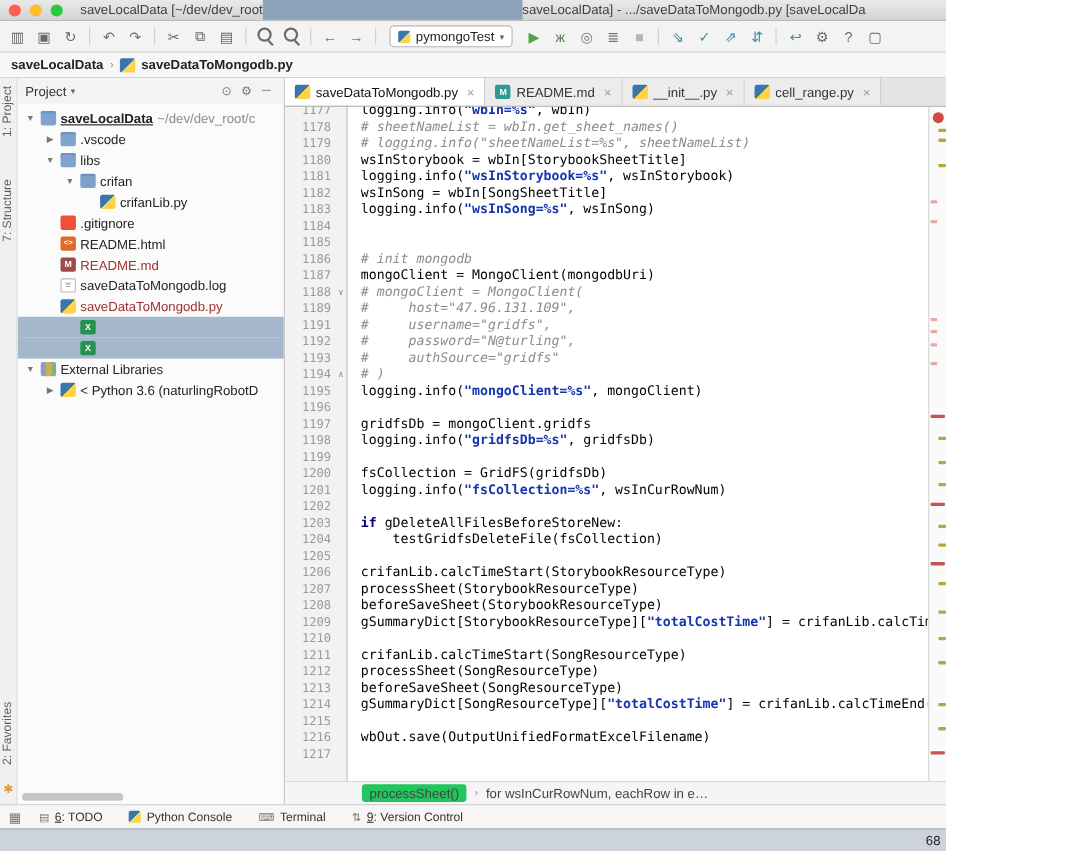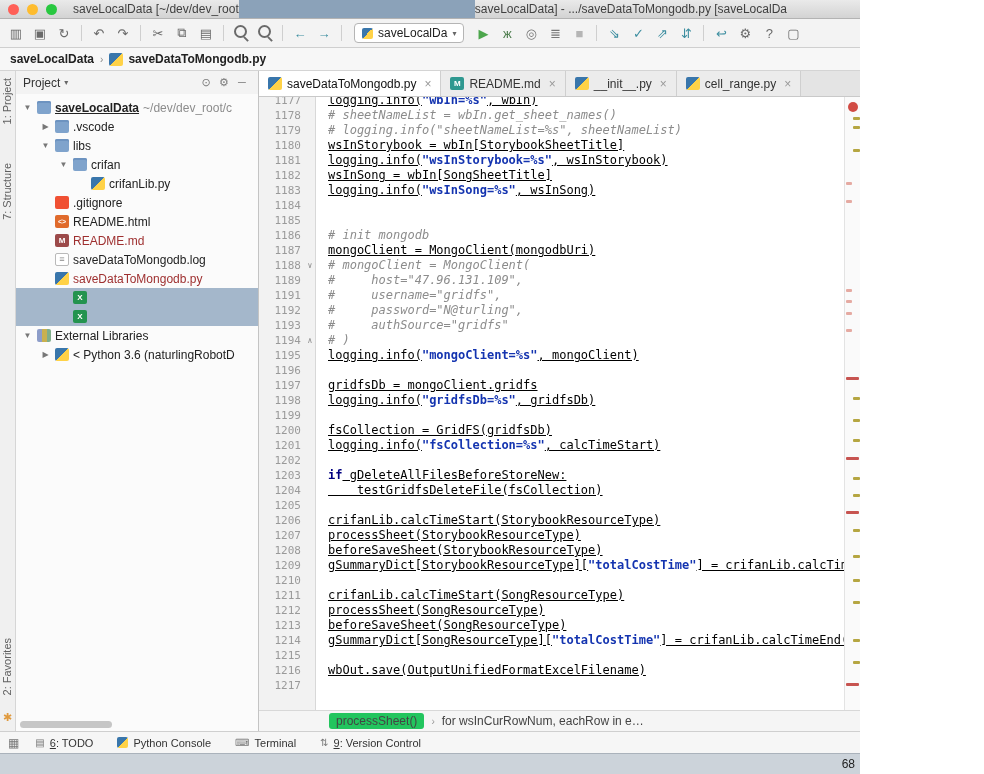--- a/index.html
+++ b/index.html
@@ -75,21 +75,21 @@
     background:linear-gradient(to right,#f2f2f2 0 56px,#d8d8d8 56px 57px,#fff 57px);}
   .lines{margin-top:-4px;}
   .eline{display:flex;height:15px;white-space:pre;}
   .gut{flex:none;width:57px;display:flex;}
   .lnum{flex:1;text-align:right;color:#9a9a9a;font-size:11px;padding-right:3px;}
   .fold{width:12px;font-size:8px;color:#8a8a8a;text-align:center;}
   .codeseg{padding-left:12px;}
   .tk-c{color:#8c8c8c;font-style:italic;}
   .tk-s{color:#1434b0;font-weight:bold;}
   .tk-k{color:#000080;font-weight:bold;}
-  .tk-p{color:#000;text-decoration:underline;}
+  .tk-p{color:#000;}
 
   .stripe{width:16px;flex:none;position:relative;background:#fafafa;border-left:1px solid #e3e3e3;}
   .sbadge{position:absolute;top:5px;left:3px;width:10px;height:10px;border-radius:50%;background:#d14b44;}
   .smark{position:absolute;height:3px;border-radius:1px;}
 
   .crumbsbar{height:21px;flex:none;background:#f5f5f5;border-top:1px solid #d8d8d8;display:flex;align-items:center;gap:7px;padding-left:70px;font-size:12px;color:#444;white-space:nowrap;overflow:hidden;}
   .crumb.first{background:#22c55e;border-radius:3px;padding:1px 7px;}
   .csep{color:#999;font-size:10px;}
 
   
@@ -132,21 +132,21 @@
       <div class="ticon">▤</div>
       <div class="tsep"></div>
       <div class="ticon mag"></div>
       <div class="ticon mag"></div>
       <div class="tsep"></div>
       <div class="ticon" style="color: rgb(61, 142, 160);">←</div>
       <div class="ticon" style="color: rgb(61, 142, 160);">→</div>
       <div class="tsep"></div>
       <div class="combo">
         <span class="ci"></span>
-        <span class="cl">saveLocalDa</span>
+        <span class="cl">pymongoTest</span>
         <span class="ca">▾</span>
       </div>
       <div class="ticon" style="color: rgb(76, 166, 76);">▶</div>
       <div class="ticon" style="color: rgb(78, 125, 78);">ж</div>
       <div class="ticon" style="color: rgb(119, 119, 119);">◎</div>
       <div class="ticon" style="color: rgb(119, 119, 119);">≣</div>
       <div class="ticon" style="color: rgb(181, 181, 181);">■</div>
       <div class="tsep"></div>
       <div class="ticon" style="color: rgb(61, 142, 160);">⇘</div>
       <div class="ticon" style="color: rgb(61, 142, 160);">✓</div>
@@ -308,21 +308,21 @@
               <div class="eline"><span class="gut"><span class="lnum">1191</span><span class="fold"></span></span><span class="codeseg"><span class="tk-c">#     username="gridfs",</span></span></div>
               <div class="eline"><span class="gut"><span class="lnum">1192</span><span class="fold"></span></span><span class="codeseg"><span class="tk-c">#     password="N@turling",</span></span></div>
               <div class="eline"><span class="gut"><span class="lnum">1193</span><span class="fold"></span></span><span class="codeseg"><span class="tk-c">#     authSource="gridfs"</span></span></div>
               <div class="eline"><span class="gut"><span class="lnum">1194</span><span class="fold">∧</span></span><span class="codeseg"><span class="tk-c"># )</span></span></div>
               <div class="eline"><span class="gut"><span class="lnum">1195</span><span class="fold"></span></span><span class="codeseg"><span class="tk-p">logging.info(</span><span class="tk-s">"mongoClient=%s"</span><span class="tk-p">, mongoClient)</span></span></div>
               <div class="eline"><span class="gut"><span class="lnum">1196</span><span class="fold"></span></span><span class="codeseg"></span></div>
               <div class="eline"><span class="gut"><span class="lnum">1197</span><span class="fold"></span></span><span class="codeseg"><span class="tk-p">gridfsDb = mongoClient.gridfs</span></span></div>
               <div class="eline"><span class="gut"><span class="lnum">1198</span><span class="fold"></span></span><span class="codeseg"><span class="tk-p">logging.info(</span><span class="tk-s">"gridfsDb=%s"</span><span class="tk-p">, gridfsDb)</span></span></div>
               <div class="eline"><span class="gut"><span class="lnum">1199</span><span class="fold"></span></span><span class="codeseg"></span></div>
               <div class="eline"><span class="gut"><span class="lnum">1200</span><span class="fold"></span></span><span class="codeseg"><span class="tk-p">fsCollection = GridFS(gridfsDb)</span></span></div>
-              <div class="eline"><span class="gut"><span class="lnum">1201</span><span class="fold"></span></span><span class="codeseg"><span class="tk-p">logging.info(</span><span class="tk-s">"fsCollection=%s"</span><span class="tk-p">, calcTimeStart)</span></span></div>
+              <div class="eline"><span class="gut"><span class="lnum">1201</span><span class="fold"></span></span><span class="codeseg"><span class="tk-p">logging.info(</span><span class="tk-s">"fsCollection=%s"</span><span class="tk-p">, wsInCurRowNum)</span></span></div>
               <div class="eline"><span class="gut"><span class="lnum">1202</span><span class="fold"></span></span><span class="codeseg"></span></div>
               <div class="eline"><span class="gut"><span class="lnum">1203</span><span class="fold"></span></span><span class="codeseg"><span class="tk-k">if</span><span class="tk-p"> gDeleteAllFilesBeforeStoreNew:</span></span></div>
               <div class="eline"><span class="gut"><span class="lnum">1204</span><span class="fold"></span></span><span class="codeseg"><span class="tk-p">    testGridfsDeleteFile(fsCollection)</span></span></div>
               <div class="eline"><span class="gut"><span class="lnum">1205</span><span class="fold"></span></span><span class="codeseg"></span></div>
               <div class="eline"><span class="gut"><span class="lnum">1206</span><span class="fold"></span></span><span class="codeseg"><span class="tk-p">crifanLib.calcTimeStart(StorybookResourceType)</span></span></div>
               <div class="eline"><span class="gut"><span class="lnum">1207</span><span class="fold"></span></span><span class="codeseg"><span class="tk-p">processSheet(StorybookResourceType)</span></span></div>
               <div class="eline"><span class="gut"><span class="lnum">1208</span><span class="fold"></span></span><span class="codeseg"><span class="tk-p">beforeSaveSheet(StorybookResourceType)</span></span></div>
               <div class="eline"><span class="gut"><span class="lnum">1209</span><span class="fold"></span></span><span class="codeseg"><span class="tk-p">gSummaryDict[StorybookResourceType][</span><span class="tk-s">"totalCostTime"</span><span class="tk-p">] = crifanLib.calcTimeEnd(StorybookResour</span></span></div>
               <div class="eline"><span class="gut"><span class="lnum">1210</span><span class="fold"></span></span><span class="codeseg"></span></div>
               <div class="eline"><span class="gut"><span class="lnum">1211</span><span class="fold"></span></span><span class="codeseg"><span class="tk-p">crifanLib.calcTimeStart(SongResourceType)</span></span></div>

